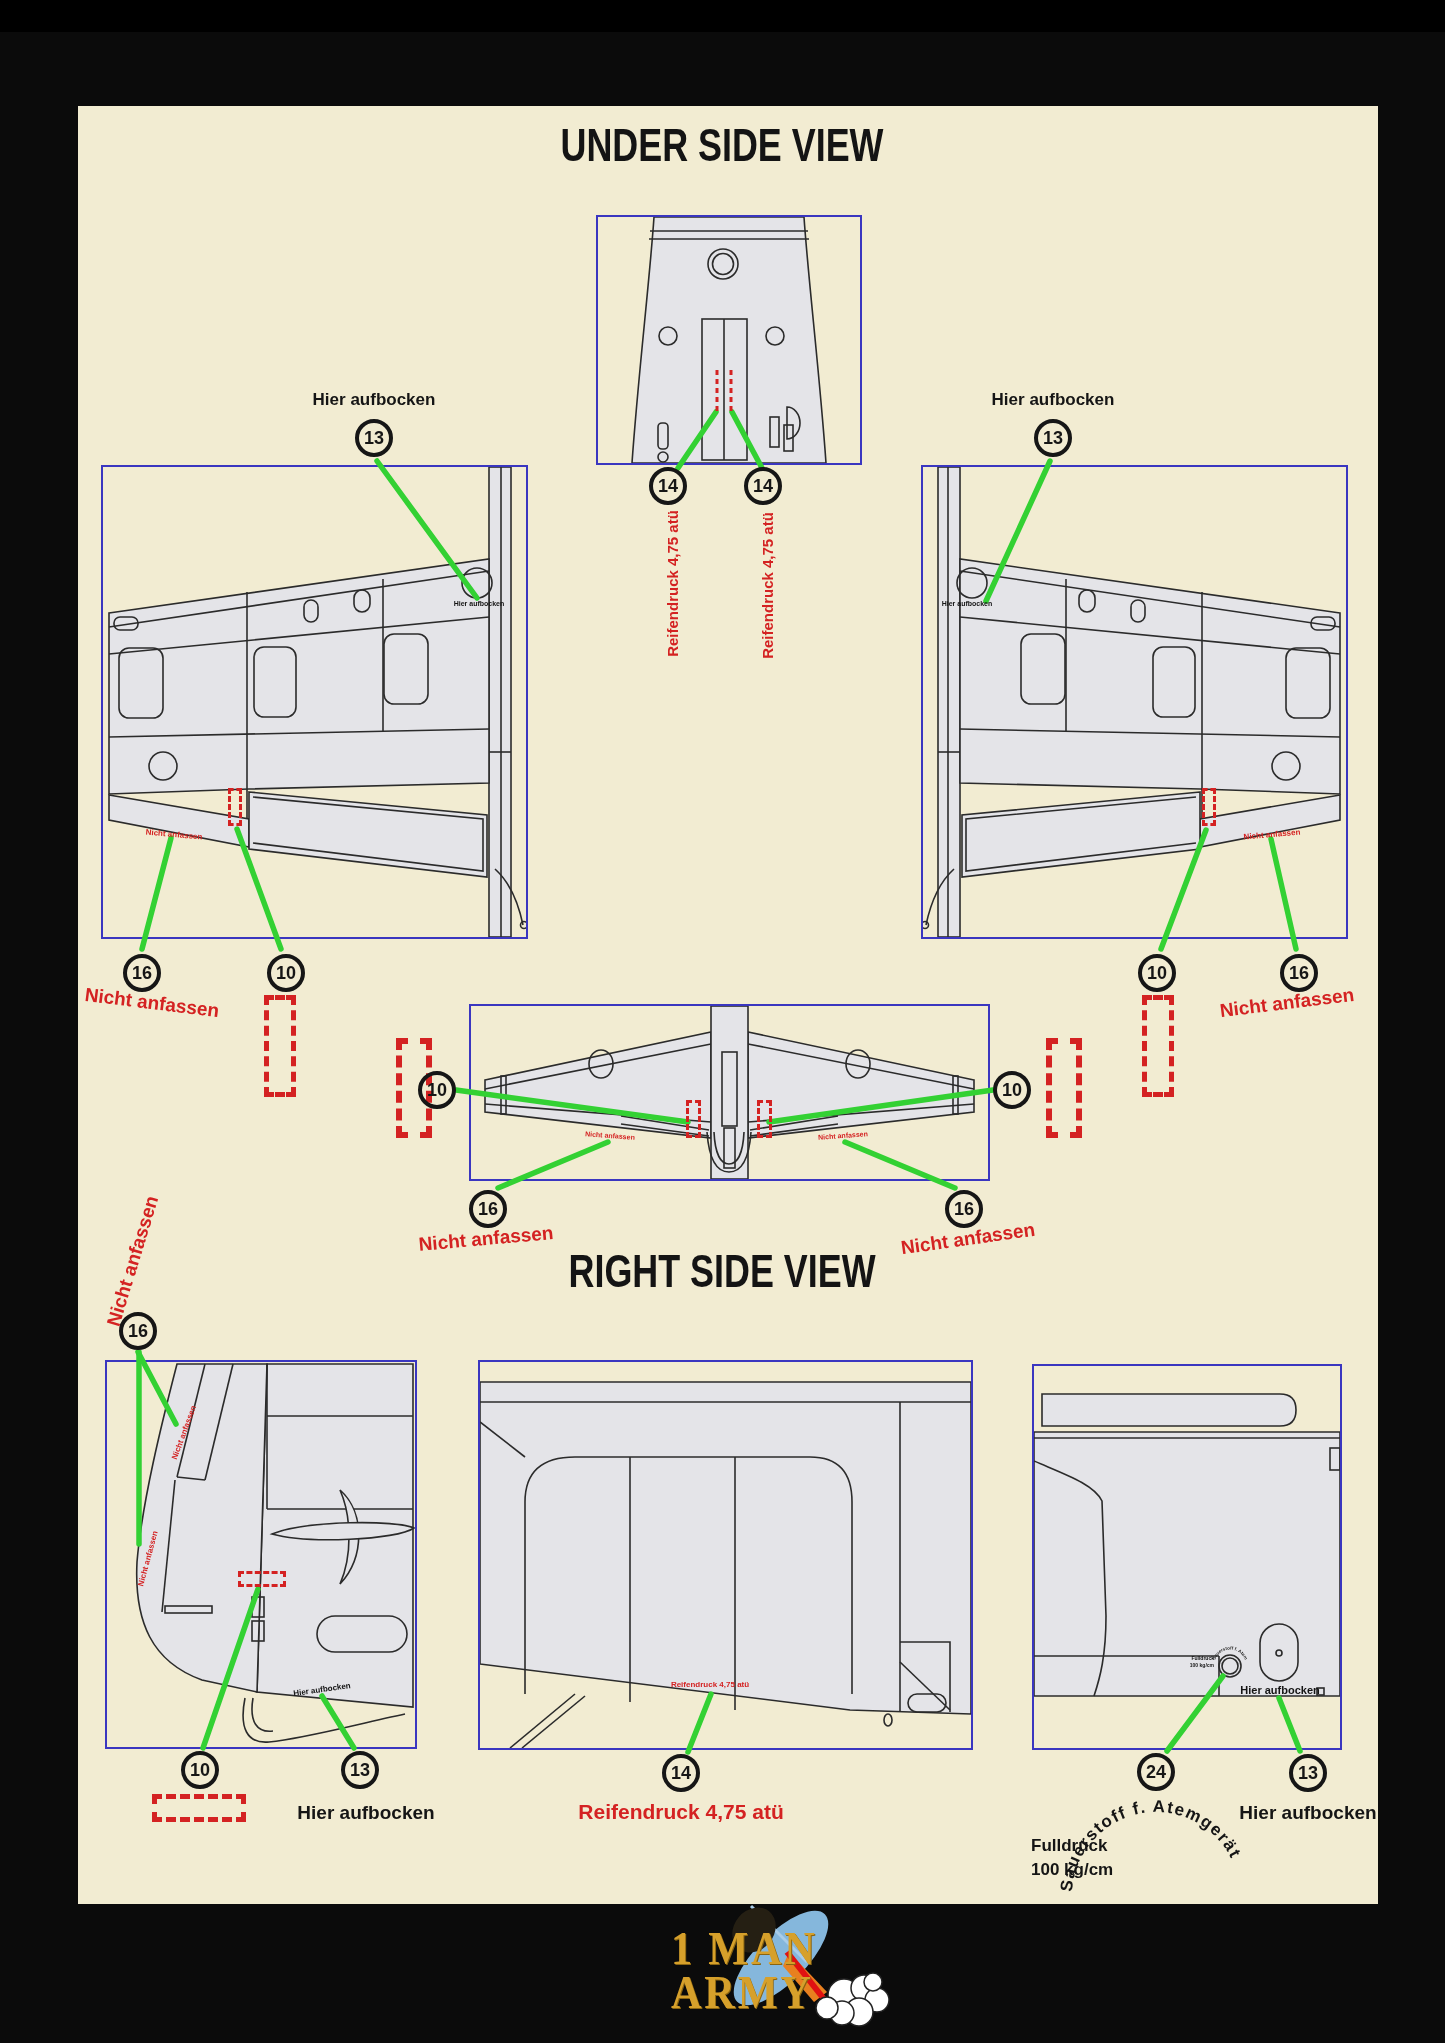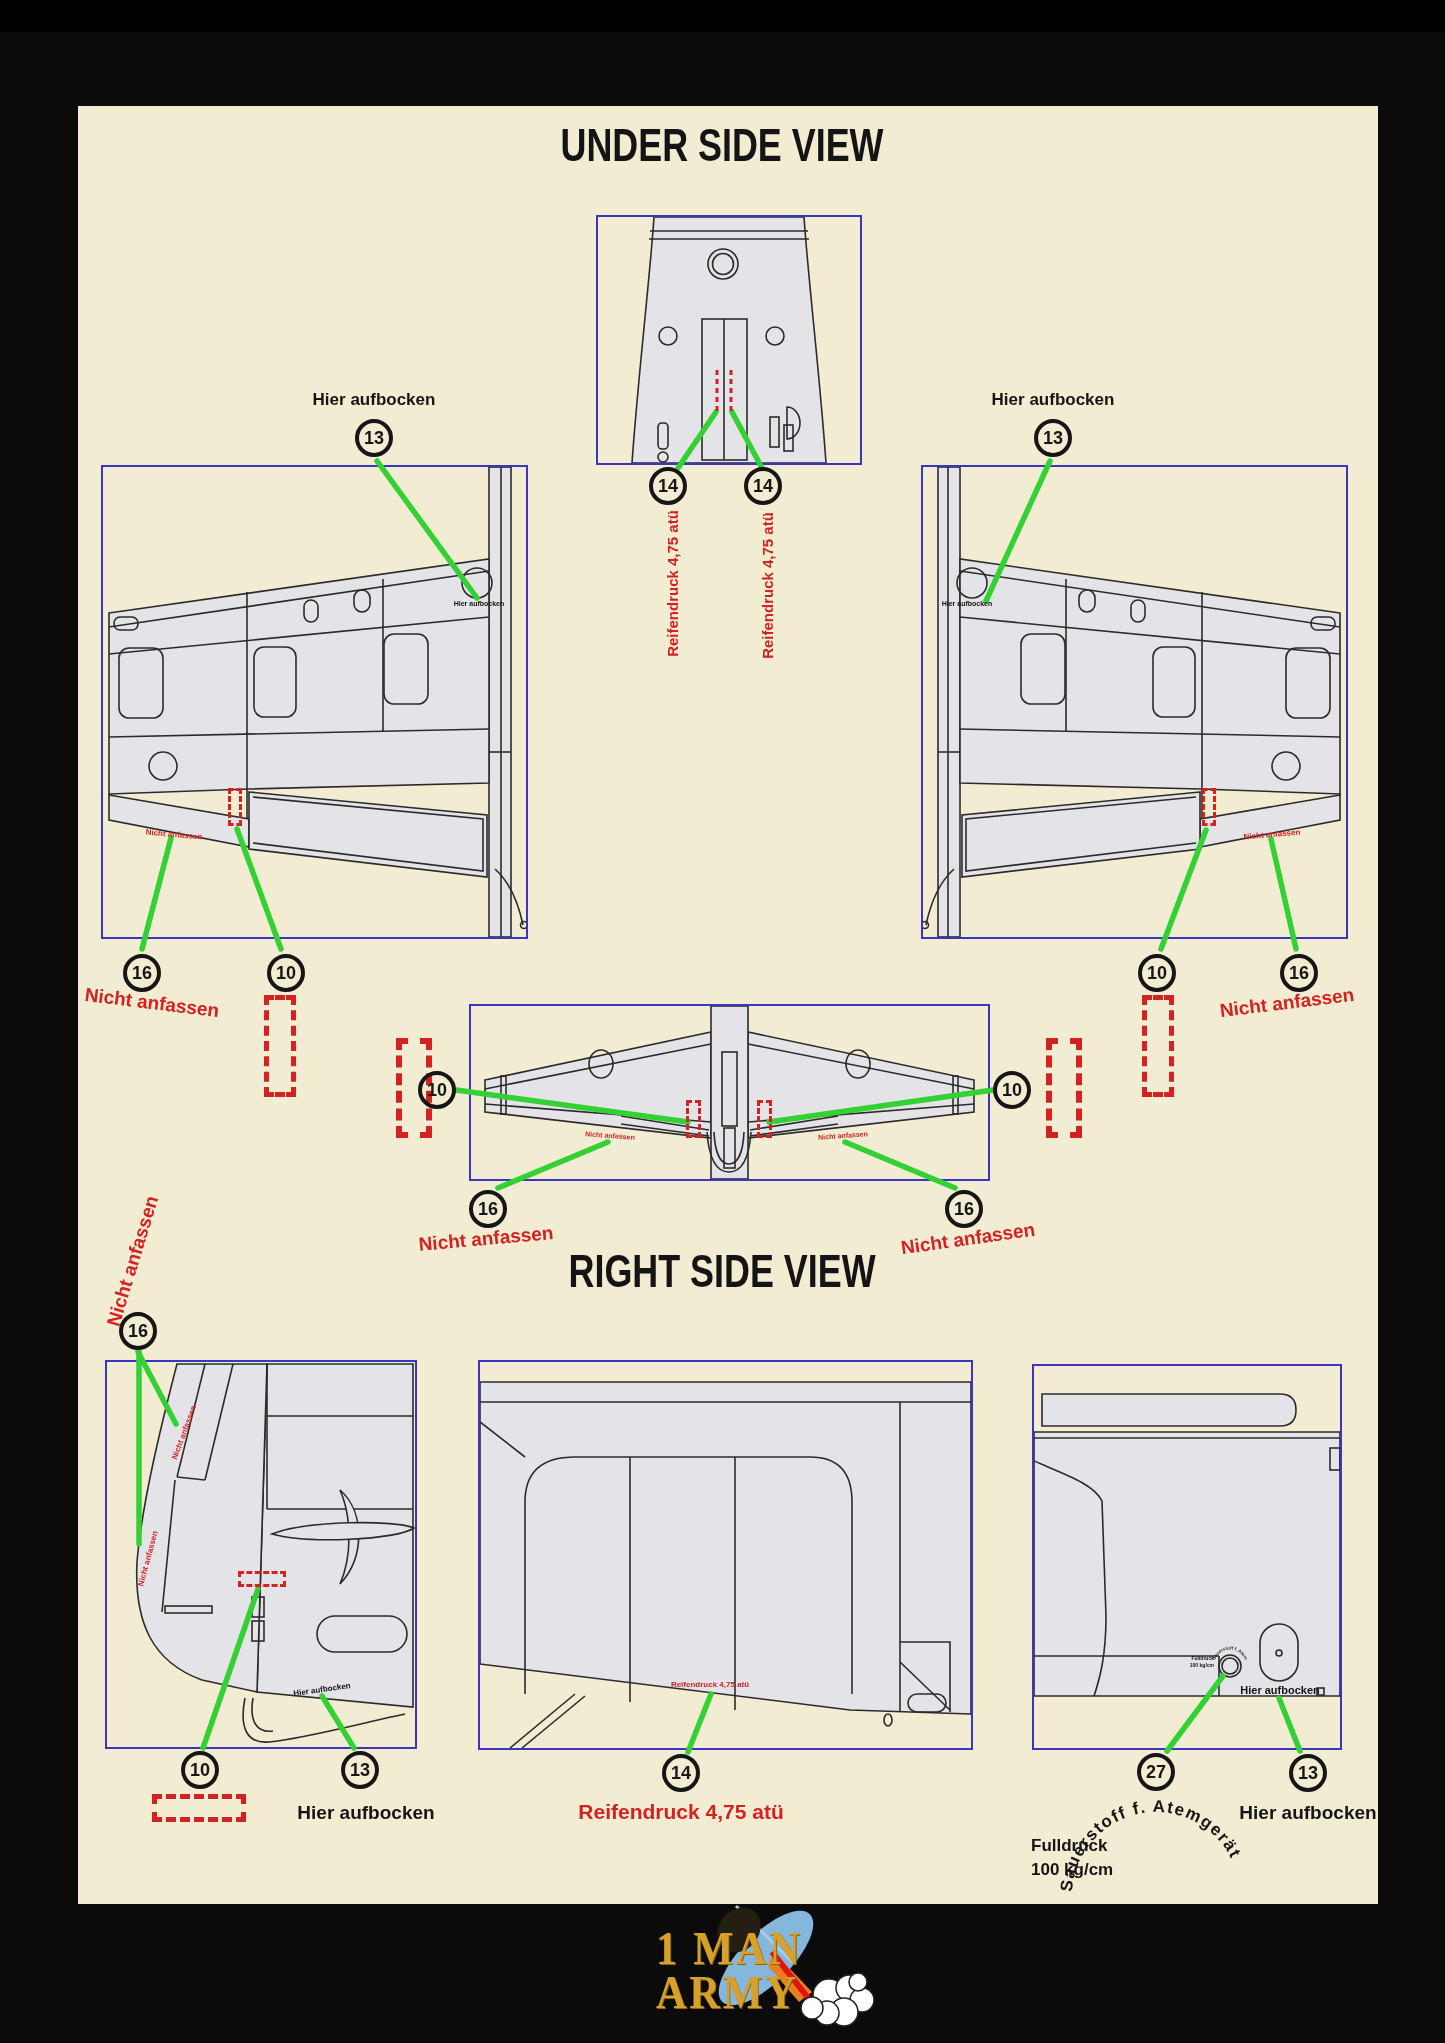--- a/index.html
+++ b/index.html
@@ -286,21 +286,21 @@
   <div class="circ" style="left:181px;top:1719px;">
       <span>10</span>
     </div>
   <div class="circ" style="left:341px;top:1719px;">
       <span>13</span>
     </div>
   <div class="circ" style="left:662px;top:1722px;">
       <span>14</span>
     </div>
   <div class="circ" style="left:1137px;top:1721px;">
-      <span>27</span>
+      <span>24</span>
     </div>
   <div class="circ" style="left:1289px;top:1722px;">
       <span>13</span>
     </div>
 
   <div class="lbl black" style="left:274px;top:358px;width:200px;font-size:17px;">Hier aufbocken</div>
   <div class="lbl black" style="left:953px;top:358px;width:200px;font-size:17px;">Hier aufbocken</div>
 
   <div class="lbl red" style="left:52px;top:960px;width:200px;font-size:19px;transform:rotate(7deg);">Nicht anfassen</div>
   <div class="lbl red" style="left:1187px;top:960px;width:200px;font-size:19px;transform:rotate(-7deg);">Nicht anfassen</div>
@@ -332,21 +332,21 @@
   <div class="tiny red" style="left:575px;top:1100px;width:70px;font-size:7px;transform:rotate(4deg);">Nicht anfassen</div>
   <div class="tiny red" style="left:808px;top:1100px;width:70px;font-size:7px;transform:rotate(-4deg);">Nicht anfassen</div>
   <div class="tiny red" style="left:144px;top:1396px;width:80px;font-size:8px;transform:rotate(-70deg);">Nicht anfassen</div>
   <div class="tiny red" style="left:108px;top:1522px;width:80px;font-size:8px;transform:rotate(-75deg);">Nicht anfassen</div>
   <div class="tiny black" style="left:282px;top:1653px;width:80px;font-size:8px;transform:rotate(-8deg);">Hier aufbocken</div>
   <div class="tiny red" style="left:665px;top:1648px;width:90px;font-size:8px;">Reifendruck 4,75 atü</div>
   <div class="tiny black" style="left:1235px;top:1652px;width:90px;font-size:11px;">Hier aufbocken</div>
   <div class="tiny black" style="left:1178px;top:1623px;width:36px;font-size:5px;text-align:right;">Fulldruck</div>
   <div class="tiny black" style="left:1178px;top:1630px;width:36px;font-size:5px;text-align:right;">100 kg/cm</div>
 
-  <div class="abs" style="left:644px;top:1868px;width:240px;height:130px;">
+  <div class="abs" style="left:659px;top:1868px;width:240px;height:130px;">
     <svg width="240" height="130" viewBox="0 0 240 130">
       <ellipse cx="122" cy="58" rx="25" ry="62" transform="rotate(45 122 58)" fill="#85b7dc"></ellipse>
       <path d="M92,6 L148,62" stroke="#a9cce8" stroke-width="3" fill="none"></path>
       <ellipse cx="95" cy="30" rx="20" ry="24" transform="rotate(40 95 30)" fill="#251f13"></ellipse>
       <polygon points="130,52 168,92 155,102 124,66" fill="#e8801f"></polygon>
       <line x1="128" y1="52" x2="172" y2="108" stroke="#e01212" stroke-width="6"></line>
       <g fill="#ffffff" stroke="#222" stroke-width="1.5">
         <circle cx="185" cy="95" r="16"></circle>
         <circle cx="205" cy="88" r="13"></circle>
         <circle cx="218" cy="100" r="12"></circle>

